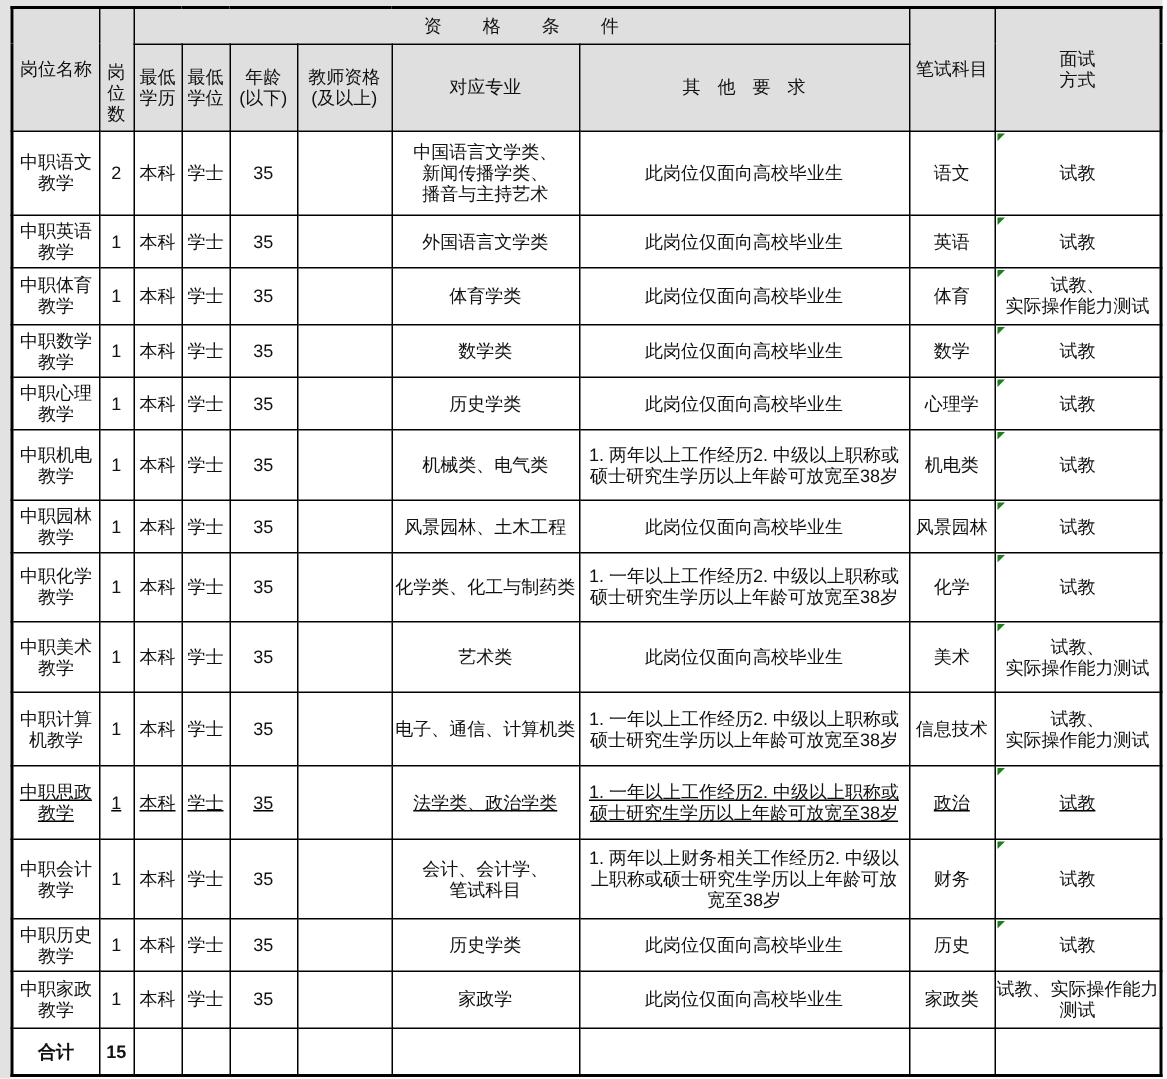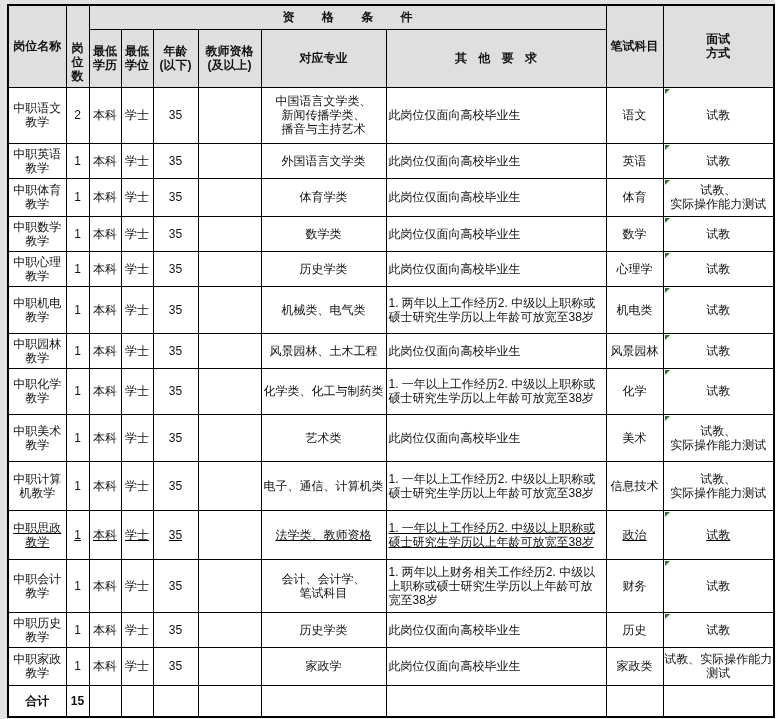--- a/index.html
+++ b/index.html
@@ -18,27 +18,27 @@
     background:var(--cell-fill,#fff);
     border:2px solid var(--grid-border,#000);
   }
   th,td{
     border:1px solid var(--grid-border,#000);
     font-size:12px;line-height:14px;
     text-align:center;vertical-align:middle;
     white-space:pre-line;overflow:hidden;
     padding:1px 2px;color:#111;
   }
-  thead th{background:var(--header-fill,#dfdfdf);font-weight:bold;}
+  thead th{background:var(--header-fill,#dfdfdf);font-weight:normal;}
   tr.hr1{height:24px;}
   tr.hr2{height:58px;}
   th.qual{word-spacing:24px;}
   th.qual2{word-spacing:8px;}
   .vtext{display:inline-block;width:1.05em;word-break:break-all;line-height:14px;text-align:center;margin-top:32px;}
-  td.c-left{text-align:left;padding:1px 2px;}
+  td.c-left{text-align:center;padding:1px 2px;}
   td.c-major{padding:1px 0;}
   td.c-interview{padding:1px 0;}
   td.indicator{position:relative;margin-top:28px;}
   td.indicator::before{
     content:"";position:absolute;top:1px;left:1px;width:0;height:0;
     border-top:5px solid var(--error-indicator,#1e7e1e);
     border-right:5px solid transparent;
   }
   tr.total td{font-weight:bold;margin-left:22px;}
 </style>
@@ -210,21 +210,21 @@
           <td class="c-interview">试教、
 实际操作能力测试</td>
         </tr>
         <tr style="height: 49px; text-decoration: underline;">
           <td>中职思政教学</td>
           <td>1</td>
           <td>本科</td>
           <td>学士</td>
           <td>35</td>
           <td></td>
-          <td class="c-major">法学类、教师资格</td>
+          <td class="c-major">法学类、政治学类</td>
           <td class="c-left">1. 一年以上工作经历2. 中级以上职称或硕士研究生学历以上年龄可放宽至38岁</td>
           <td>政治</td>
           <td class="c-interview indicator">试教</td>
         </tr>
         <tr style="height: 53px;">
           <td>中职会计教学</td>
           <td>1</td>
           <td>本科</td>
           <td>学士</td>
           <td>35</td>

